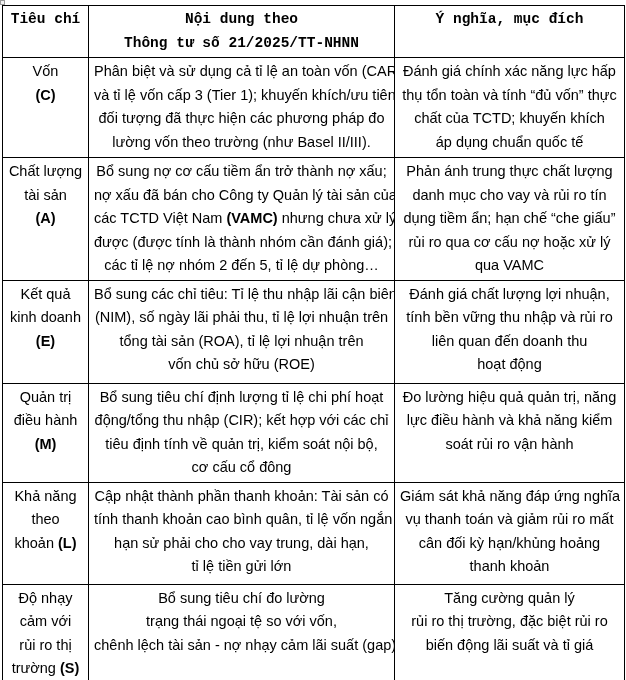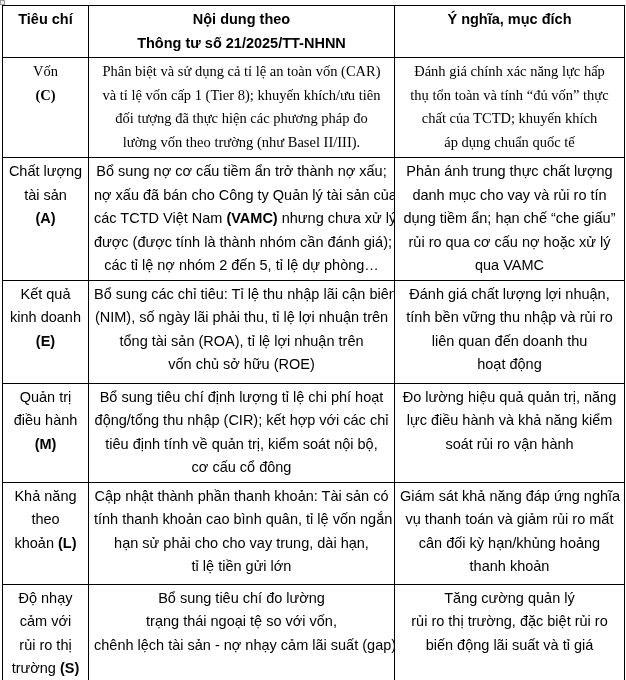--- a/index.html
+++ b/index.html
@@ -44,23 +44,24 @@
     vertical-align: top;
     text-align: center;
     padding: 2px 5px;
     font-size: 14.5px;
     line-height: 23.5px;
     overflow: hidden;
     word-wrap: break-word;
   }
   table.camels th {
     font-weight: bold;
+    font-family: Liberation Mono, monospace;
   }
   thead tr { height: 52px; }
-  tbody tr:nth-child(1) { height: 100px; font-family: Liberation Serif, serif; }
+  tbody tr:nth-child(1) { height: 100px; }
   tbody tr:nth-child(2) { height: 120px; }
   tbody tr:nth-child(3) { height: 103px; }
   tbody tr:nth-child(4) { height: 98px; }
   tbody tr:nth-child(5) { height: 102px; }
   tbody tr:nth-child(6) { height: 97px; }
   .ln { white-space: nowrap; }
   .ln b { font-weight: bold; }
 </style>
 </head>
 <body>
@@ -88,21 +89,21 @@
       </tr>
     </thead>
     <tbody>
         <tr>
           <td>
             <div class="ln"><span>Vốn</span></div>
             <div class="ln"><b>(C)</b></div>
           </td>
           <td>
             <div class="ln"><span>Phân biệt và sử dụng cả tỉ lệ an toàn vốn (CAR)</span></div>
-            <div class="ln"><span>và tỉ lệ vốn cấp 1 (Tier 8); khuyến khích/ưu tiên</span></div>
+            <div class="ln"><span>và tỉ lệ vốn cấp 3 (Tier 1); khuyến khích/ưu tiên</span></div>
             <div class="ln"><span>đối tượng đã thực hiện các phương pháp đo</span></div>
             <div class="ln"><span>lường vốn theo trường (như Basel II/III).</span></div>
           </td>
           <td>
             <div class="ln"><span>Đánh giá chính xác năng lực hấp</span></div>
             <div class="ln"><span>thụ tổn toàn và tính “đủ vốn” thực</span></div>
             <div class="ln"><span>chất của TCTD; khuyến khích</span></div>
             <div class="ln"><span>áp dụng chuẩn quốc tế</span></div>
           </td>
         </tr>

